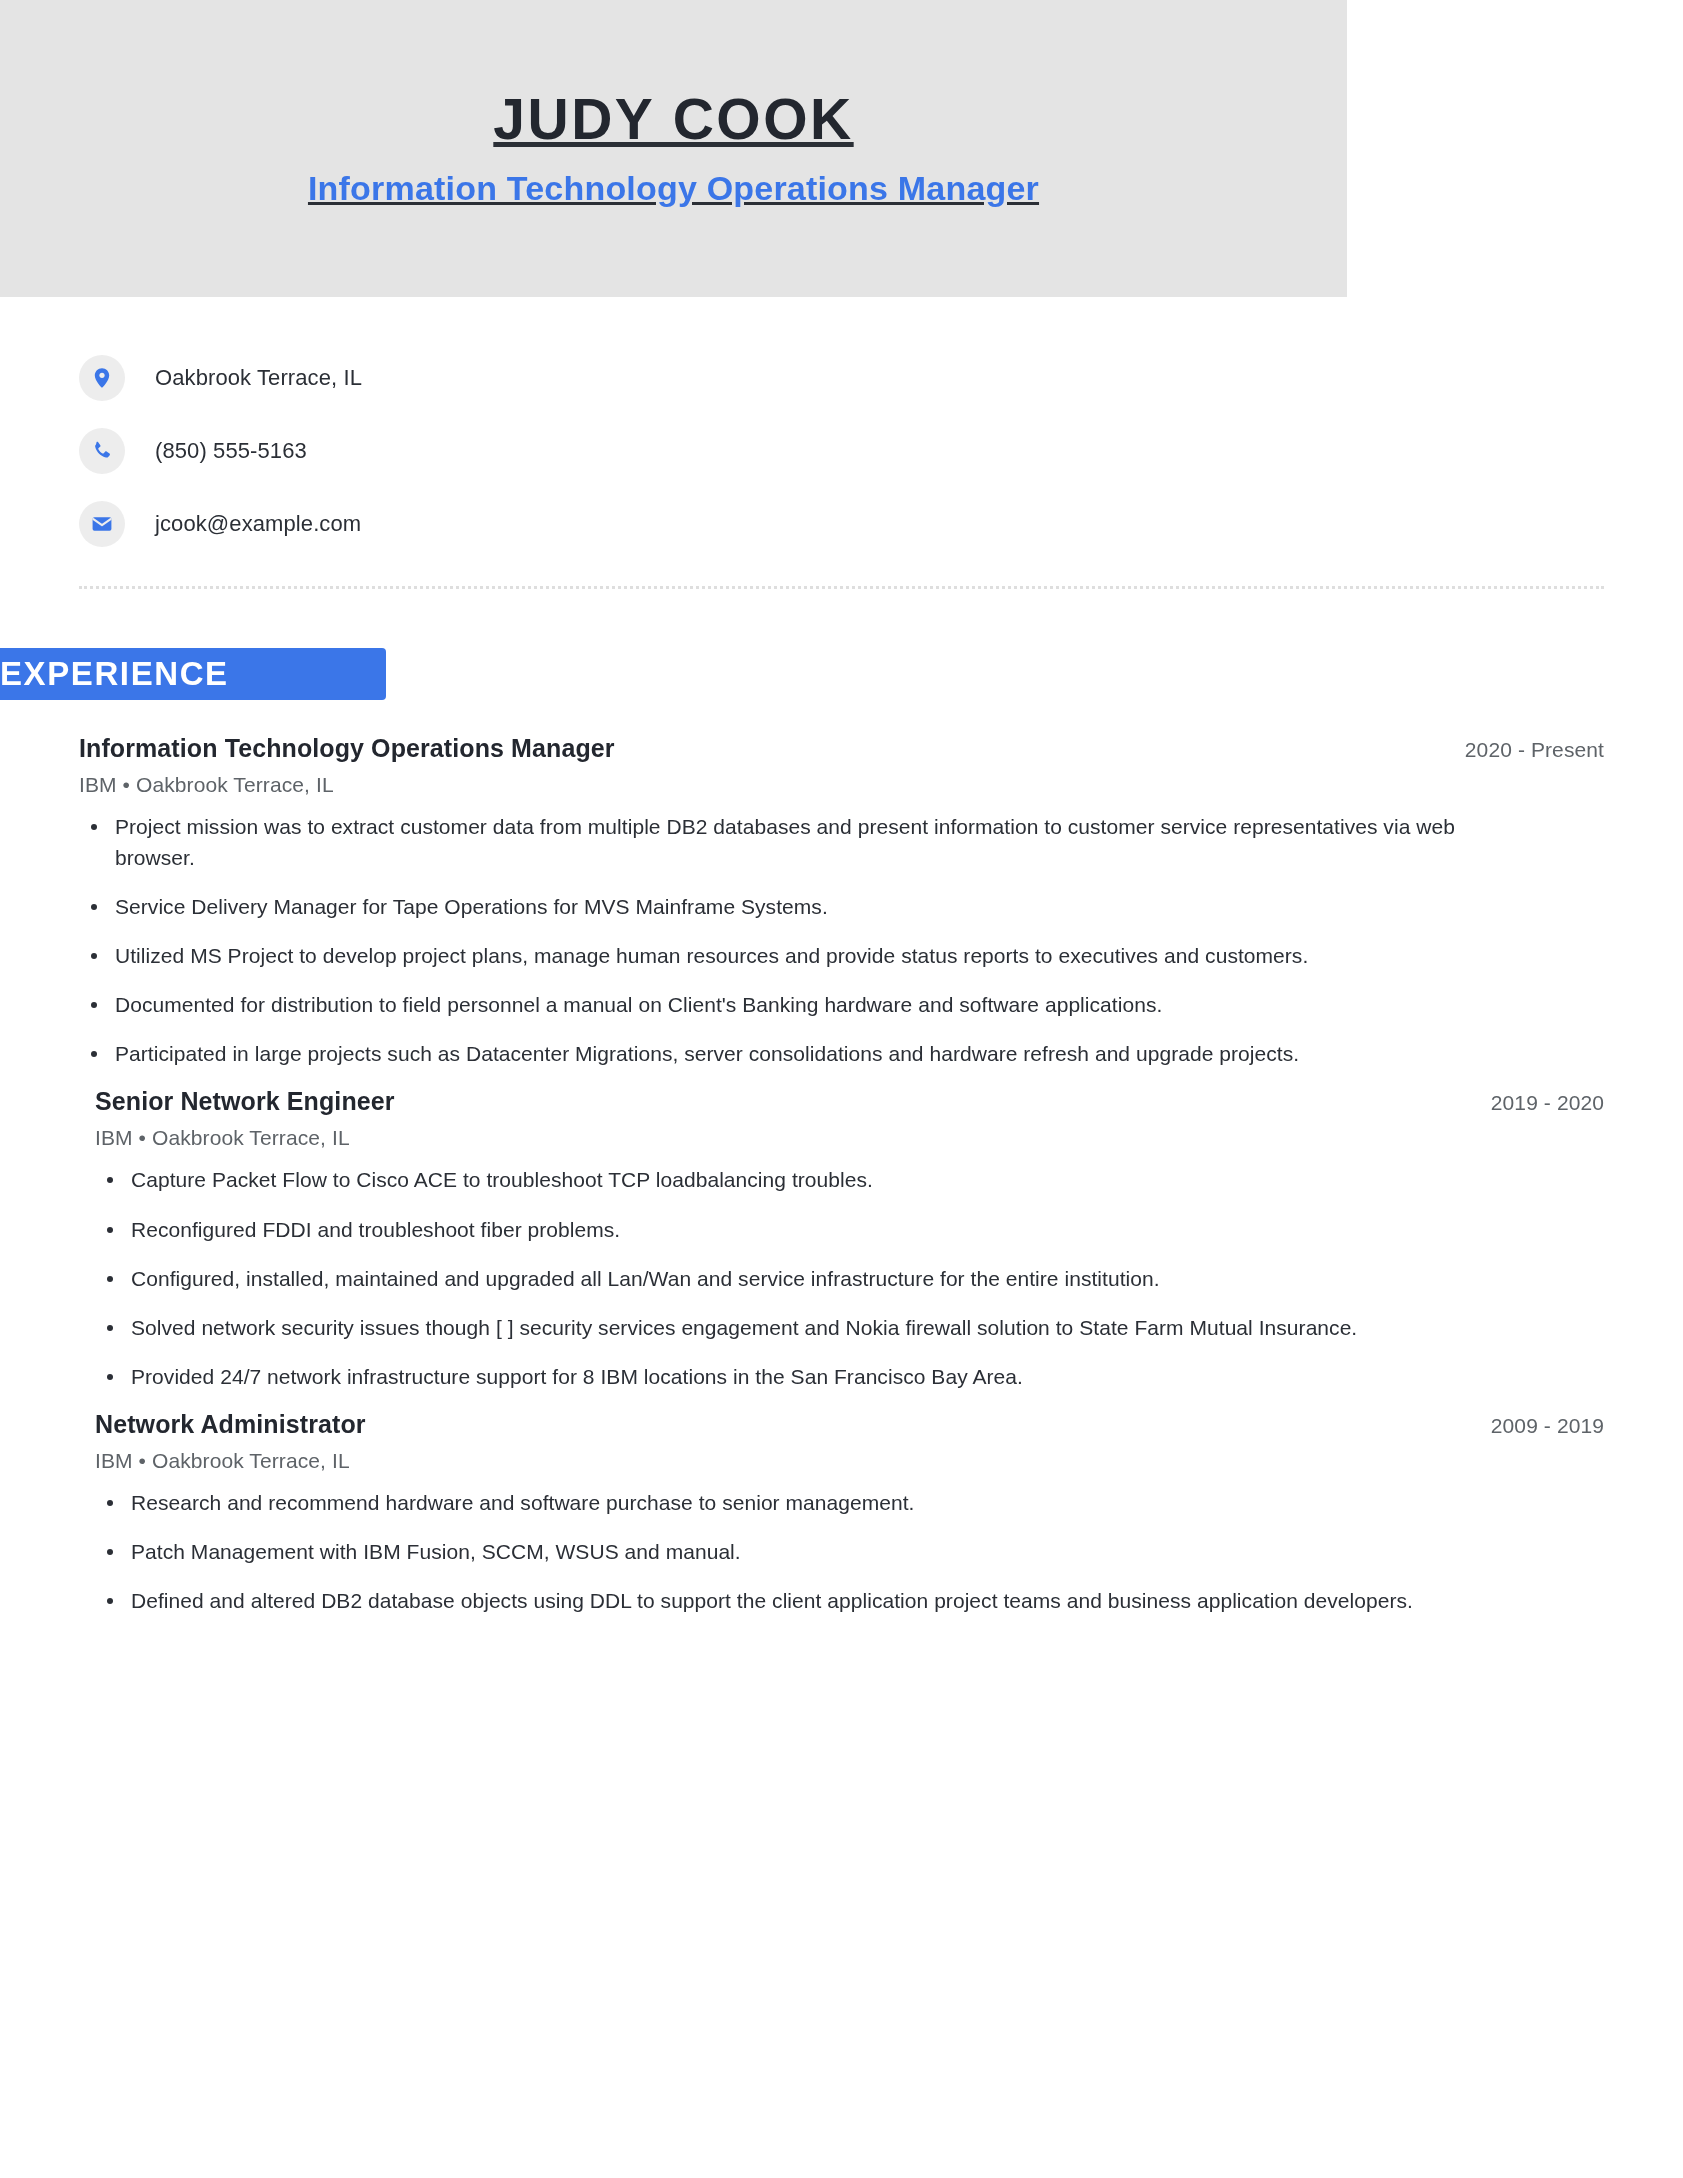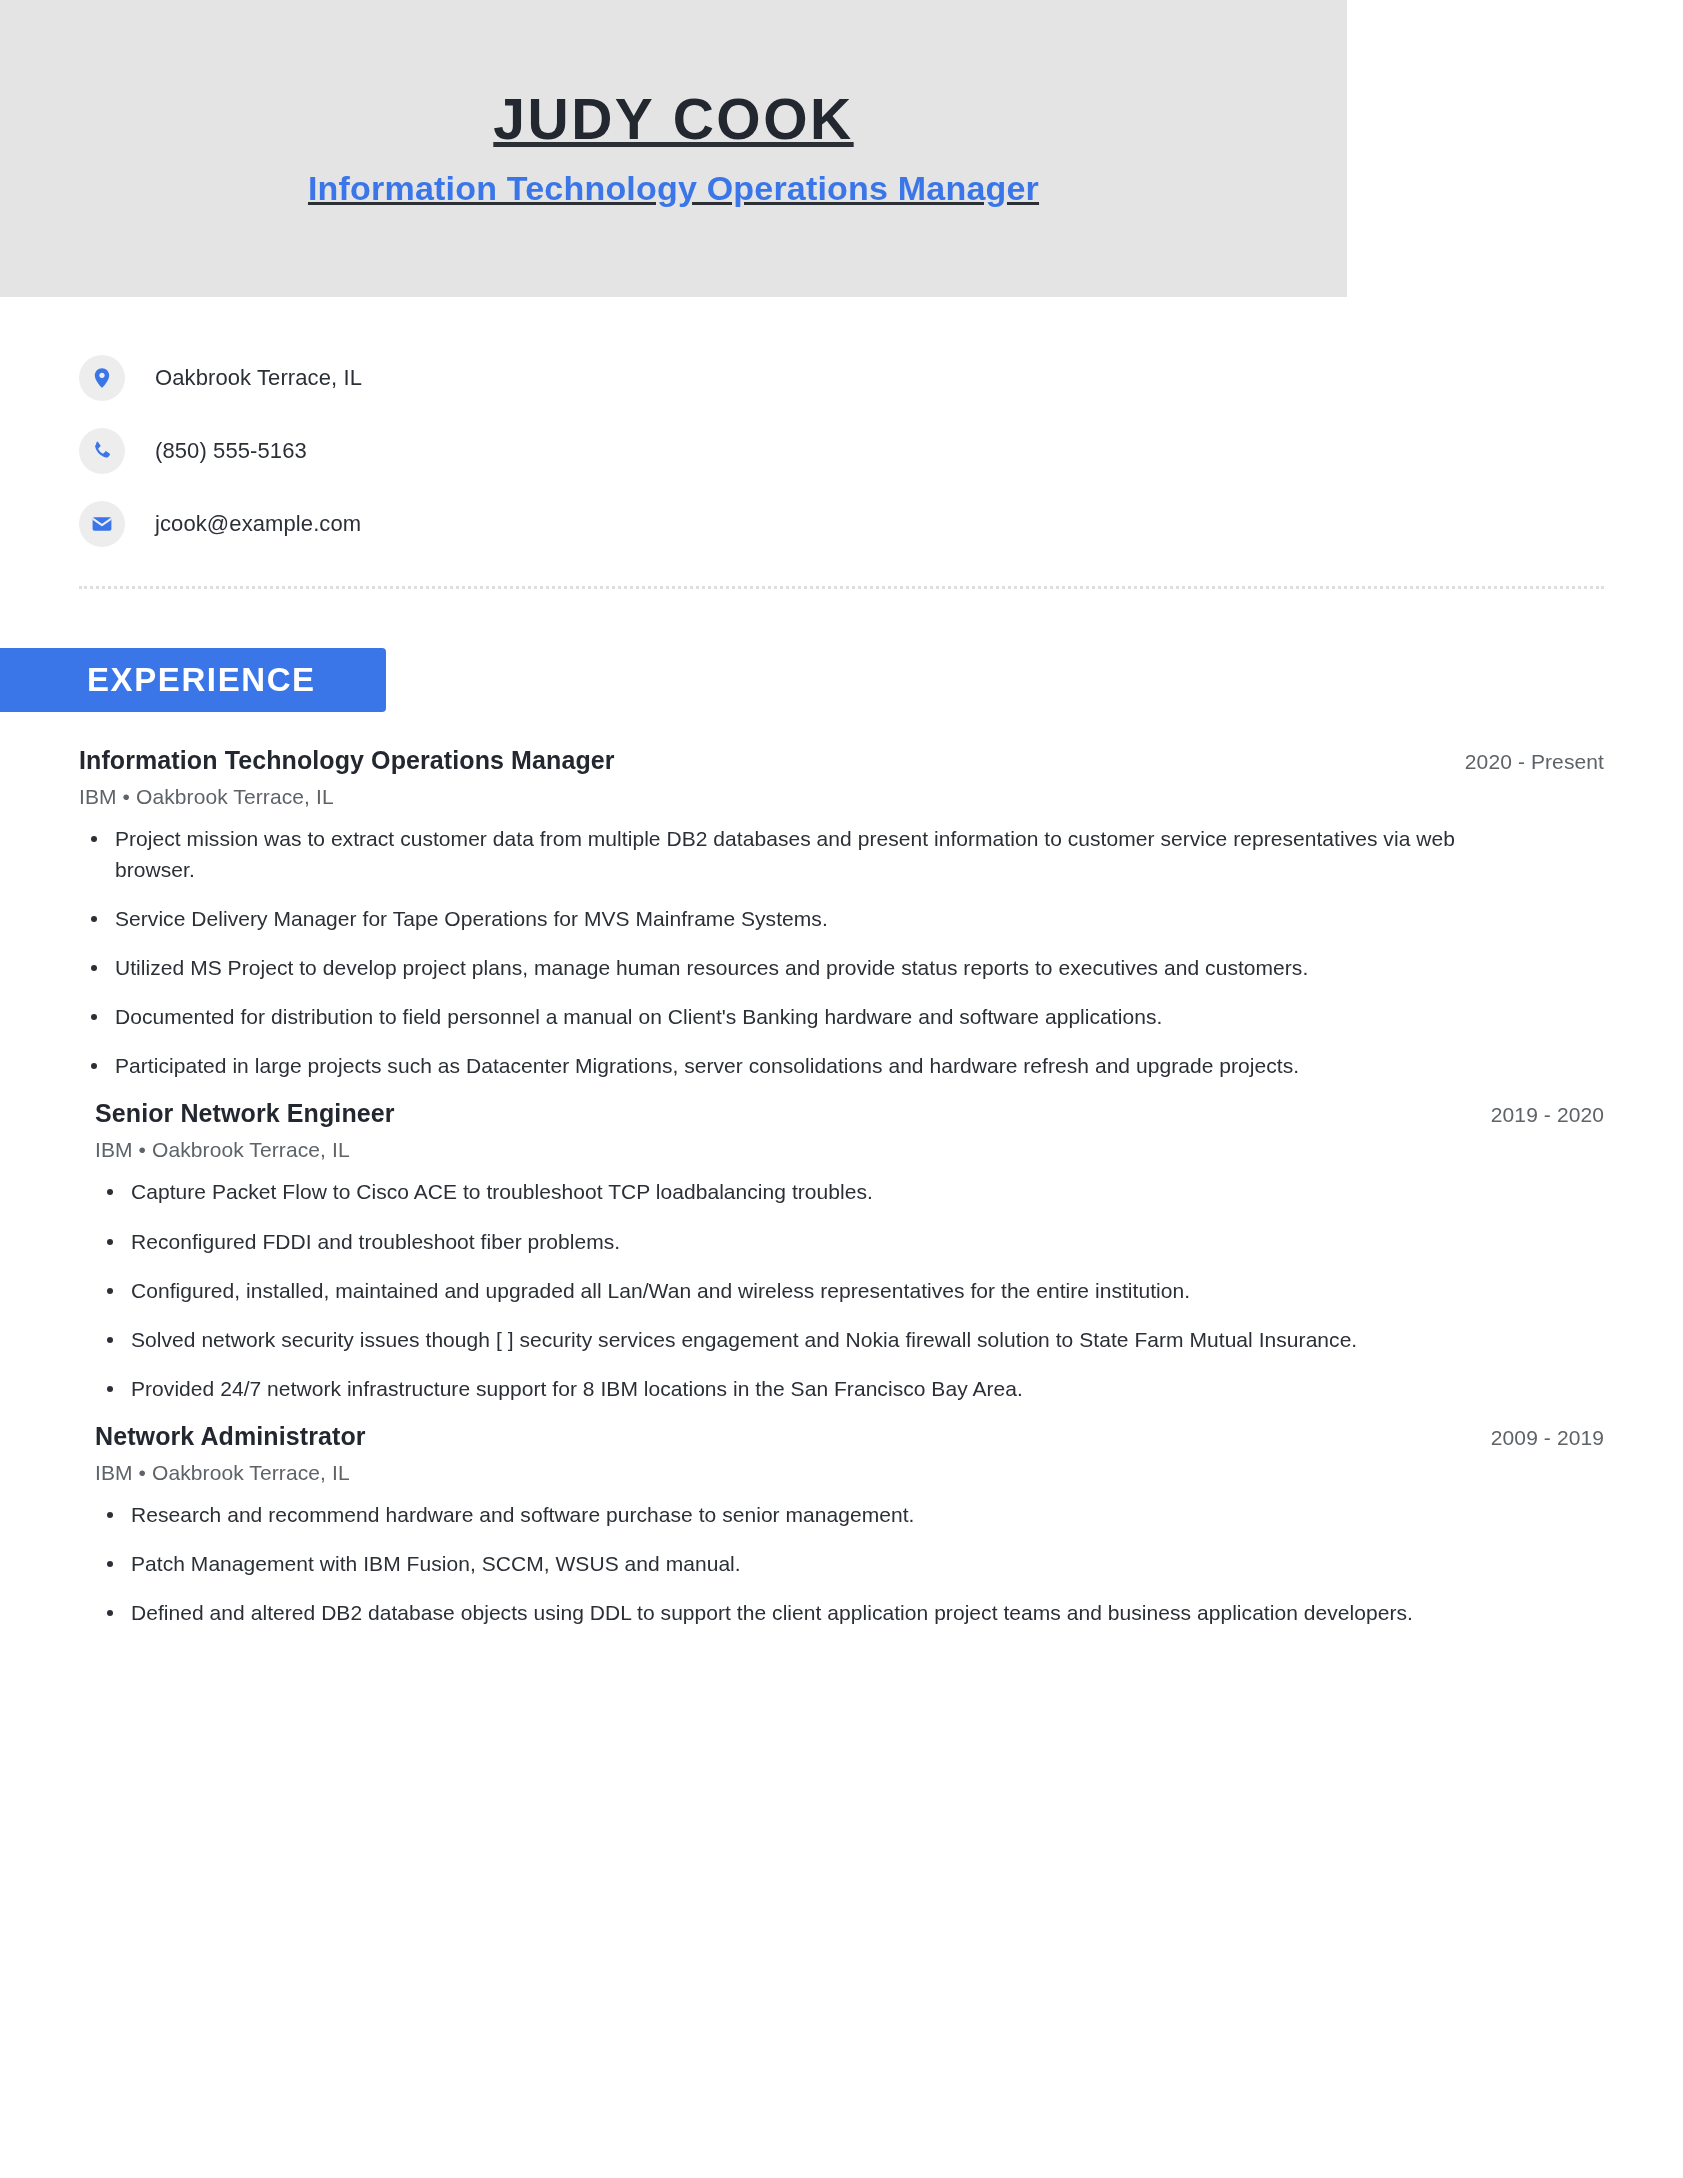--- a/index.html
+++ b/index.html
@@ -85,26 +85,25 @@
   .dotted-divider {
     height: 0;
     border-top: 3px dotted #dedede;
     width: 1525px;
   }
 
   
   .section-banner {
     margin-top: 59px;
     width: 386px;
-    height: 64px;
+    height: 52px;
     background: #3b76e8;
     border-radius: 0 4px 4px 0;
     display: flex;
     align-items: center;
-    padding-left: 87px;
     box-sizing: border-box;
   }
   .section-banner-label {
     color: #ffffff;
     font-size: 33px;
     font-weight: 700;
     letter-spacing: 1.6px;
     text-transform: uppercase;
   }
 
@@ -233,21 +232,21 @@
 
     <div class="job">
       <div class="job-head">
         <span class="job-title">Senior Network Engineer</span>
         <span class="job-dates">2019 - 2020</span>
       </div>
       <div class="job-meta">IBM • Oakbrook Terrace, IL</div>
       <ul class="job-bullets">
         <li>Capture Packet Flow to Cisco ACE to troubleshoot TCP loadbalancing troubles.</li>
         <li>Reconfigured FDDI and troubleshoot fiber problems.</li>
-        <li>Configured, installed, maintained and upgraded all Lan/Wan and wireless representatives for the entire institution.</li>
+        <li>Configured, installed, maintained and upgraded all Lan/Wan and service infrastructure for the entire institution.</li>
         <li>Solved network security issues though [ ] security services engagement and Nokia firewall solution to State Farm Mutual Insurance.</li>
         <li>Provided 24/7 network infrastructure support for 8 IBM locations in the San Francisco Bay Area.</li>
       </ul>
     </div>
 
     <div class="job">
       <div class="job-head">
         <span class="job-title">Network Administrator</span>
         <span class="job-dates">2009 - 2019</span>
       </div>

